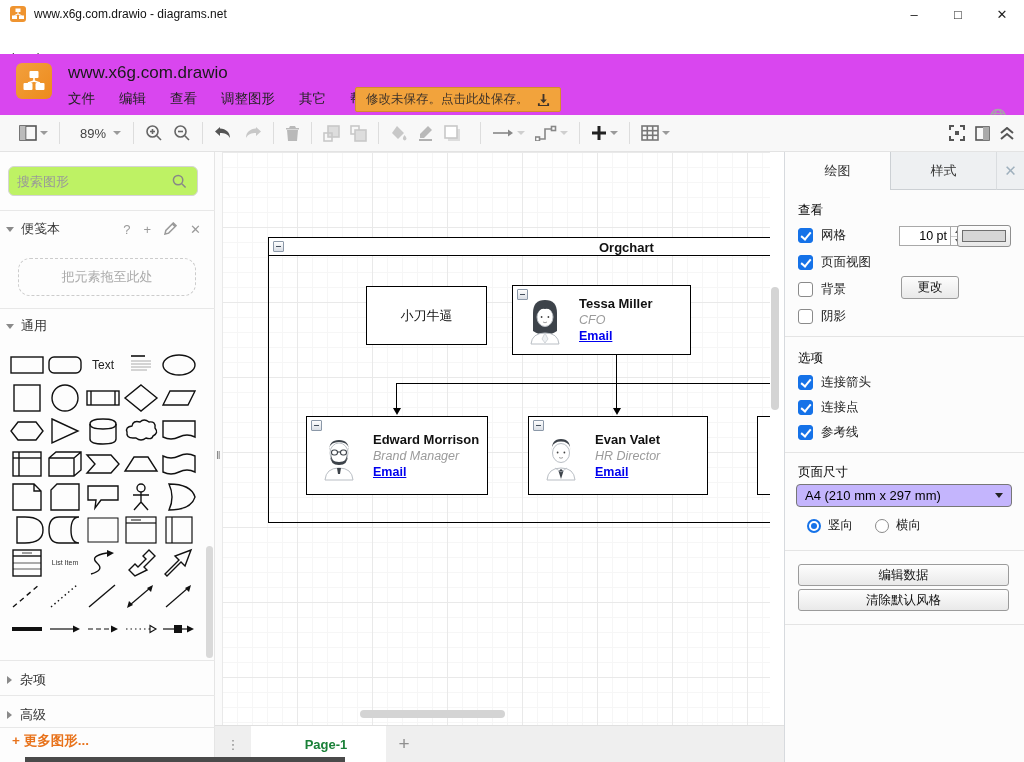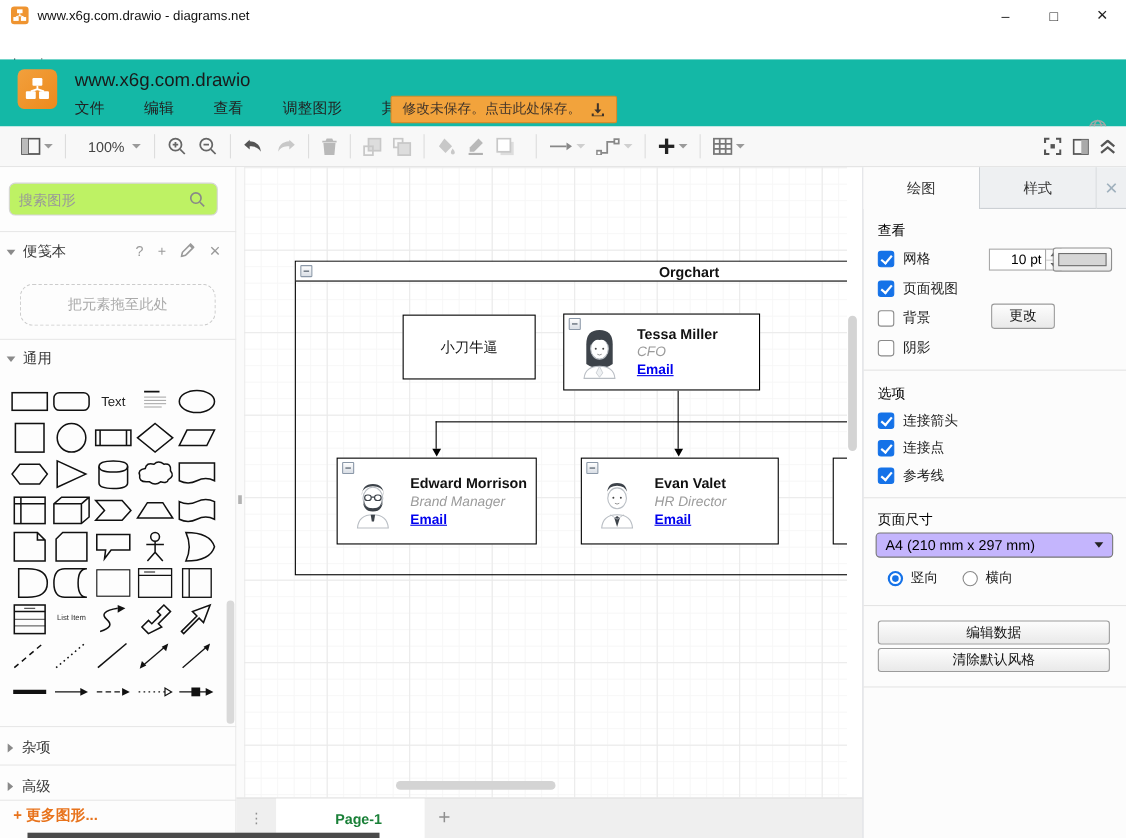--- a/index.html
+++ b/index.html
@@ -13,25 +13,25 @@
   .app-ico { width:16px; height:16px; border-radius:3px; background:#EF9430; margin-left:10px; position:relative; }
   .app-ico svg { position:absolute; left:2px; top:2px; }
   #titlebar .t-title { margin-left:8px; font-size:12px; color:#111; }
   .win-btns { margin-left:auto; display:flex; }
   .win-btn { width:44px; height:28px; display:flex; align-items:center; justify-content:center; color:#222; font-size:13px; }
   
   #osmenu { left:0; top:28px; width:1024px; height:26px; background:#fff; display:flex; align-items:center; }
   #osmenu span { margin-left:8px; font-size:12px; color:#333;margin-top:34px; }
 
   
-  #header { left:0; top:54px; width:1024px; height:61px; background:#14b8a6; }
+  #header { left:0; top:54px; width:1024px; height:61px; background:#d946ef; }
   #logo { left:16px; top:9px; width:36px; height:36px; border-radius:6px; background:linear-gradient(135deg,#F2A03D 0%,#ED8A1C 100%); }
   #logo svg { position:absolute; left:6px; top:6px; }
   #doc-title { left:68px; top:9px; font-size:17px; color:#1a1a1a; }
-  #menus { left:68px; top:36px; display:flex; gap:36px; font-size:13.5px; color:#222; }
+  #menus { left:68px; top:36px; display:flex; gap:24px; font-size:13.5px; color:#222; }
   #menus span { cursor:default; }
   #save-banner { left:355px; top:33px; height:25px; background:#F2A33C; border:1px solid #d6companyf; border:1px solid #d68c2a; border-radius:2px; color:#40342a; font-size:12.5px; display:flex; align-items:center; padding:0 10px; gap:8px; }
   #globe { left:989px; top:54px; width:18px; height:18px; color:#a7a7a7; }
 
   
   #toolbar { left:0; top:115px; width:1024px; height:37px; background:#f8f8f8; border-bottom:1px solid #e3e3e3; display:flex; align-items:center; }
   .tb-sep { width:1px; height:22px; background:#ddd; margin:0 6px; }
   .tb-it { height:28px; display:flex; align-items:center; justify-content:center; padding:0 5px; }
   .caret { width:0; height:0; border-left:4px solid transparent; border-right:4px solid transparent; border-top:4px solid #9a9a9a; margin-left:3px; }
   .caret.dis { border-top-color:#cfcfcf; }
@@ -194,21 +194,21 @@
   <div id="toolbar" class="abs">
     <div class="tb-it" style="margin-left:14px">
       <svg class="icon" width="18" height="16" viewBox="0 0 18 16" style="stroke:#555">
           <rect x="1" y="1" width="16" height="14"></rect>
           <line x1="6.5" y1="1" x2="6.5" y2="15"></line>
           <rect x="1" y="1" width="5.5" height="14" fill="#bbb" stroke="none"></rect>
         </svg>
       <span class="caret"></span>
     </div>
     <div class="tb-sep"></div>
-    <span id="zoom-label">100%</span>
+    <span id="zoom-label">89%</span>
     <span class="caret"></span>
     <div class="tb-sep" style="margin-left:12px"></div>
     <div class="tb-it">
       <svg class="icon" width="18" height="18" viewBox="0 0 18 18">
           <circle cx="7.5" cy="7.5" r="5.5"></circle>
           <line x1="11.8" y1="11.8" x2="16" y2="16"></line>
           <line x1="5" y1="7.5" x2="10" y2="7.5"></line>
           <line x1="7.5" y1="5" x2="7.5" y2="10"></line>
         </svg>
     </div>

